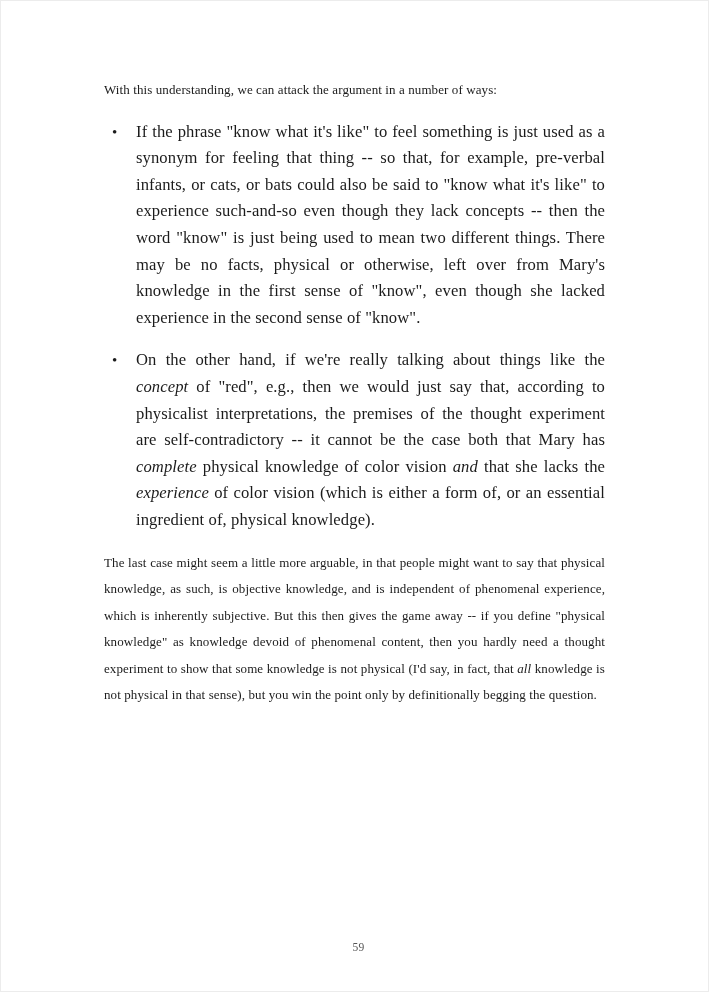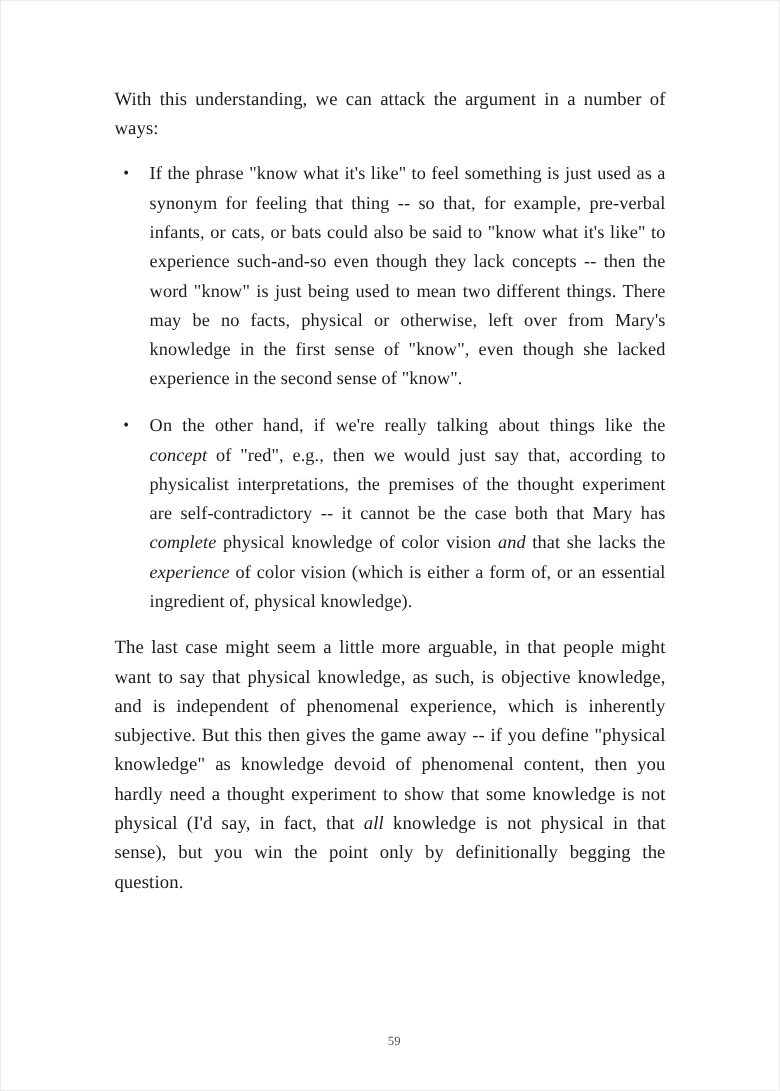--- a/index.html
+++ b/index.html
@@ -19,21 +19,21 @@
     position: relative;
     width: 709px;
     height: 992px;
     background: #ffffff;
     border: 1px solid #ececec;
     padding: 76px 103px 0 103px;
     overflow: hidden;
   }
 
   .para {
-    font-size: 17px;
+    font-size: 13px;
     line-height: 26.6px;
     text-align: justify;
     text-justify: inter-word;
     margin-bottom: 15px;
     letter-spacing: 0.1px;
   }
 
   .bullets {
     list-style: none;
     margin: 0 0 1px 0;

